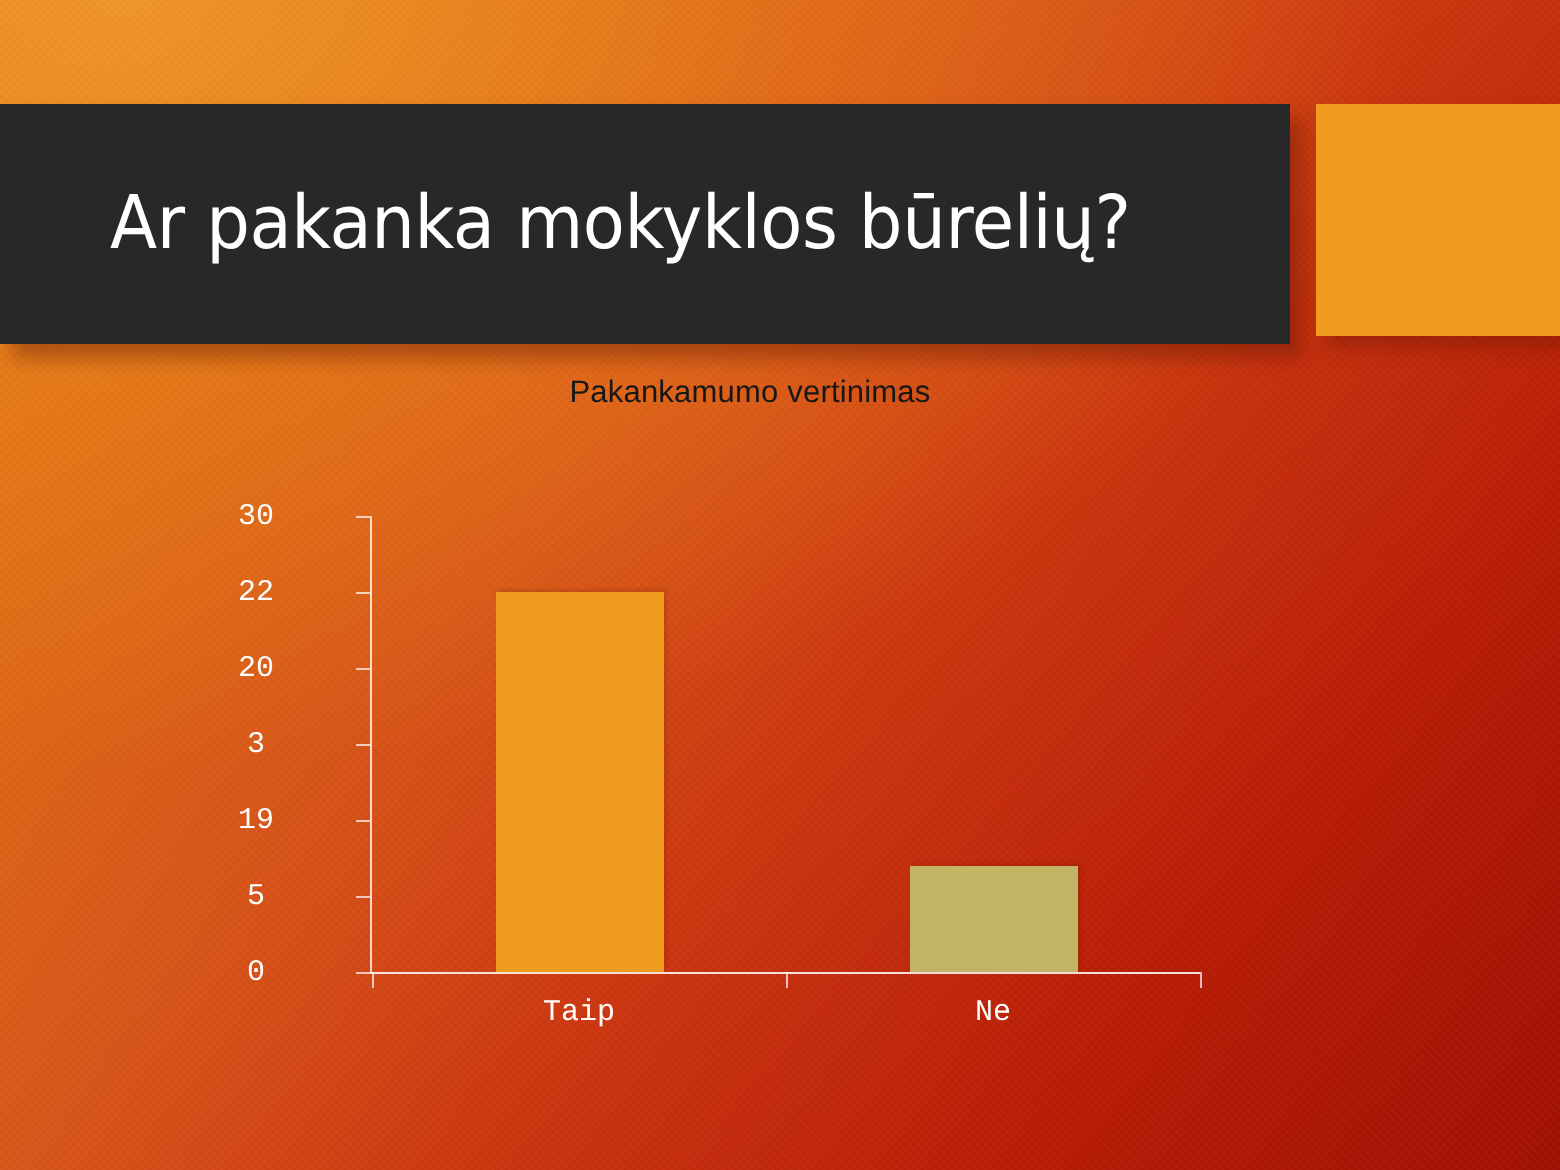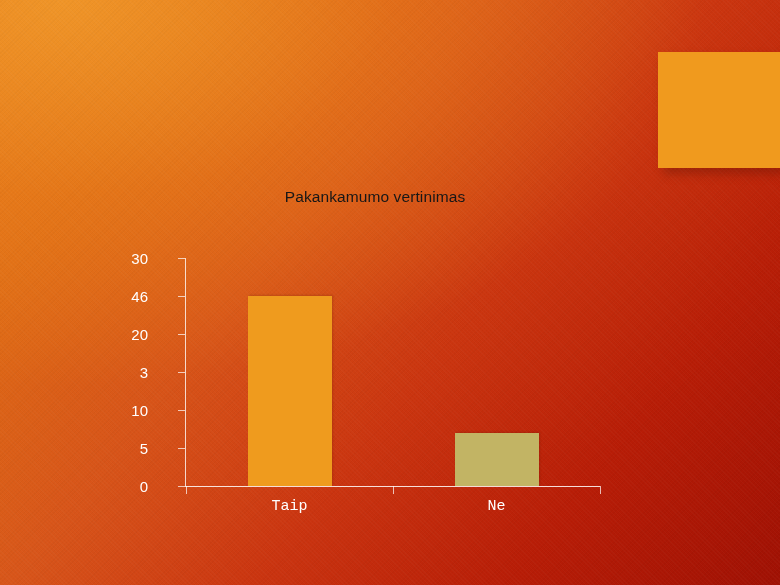--- a/index.html
+++ b/index.html
@@ -120,23 +120,23 @@
     position: absolute;
     left: 28px;
     width: 7px;
     height: 1px;
     background: rgba(255,255,255,0.70);
   }
   .ylabel {
     position: absolute;
     right: 462px;
     width: 40px;
-    text-align: right;
+    text-align: center;
     color: #ffffff;
-    font-family: Liberation Sans, sans-serif;
+    font-family: Liberation Mono, monospace;
     font-size: 15px;
     line-height: 1px;
   }
   .xtick {
     position: absolute;
     top: 274px;
     width: 1px;
     height: 8px;
     background: rgba(255,255,255,0.70);
   }
@@ -160,20 +160,23 @@
     font-family: Liberation Mono, monospace;
     font-size: 15px;
   }
 </style>
 </head>
 <body>
 
 <div id="slide">
   <div id="texture"></div>
 
+  <div id="title-band">
+    <div id="title-text">Ar pakanka mokyklos būrelių?</div>
+  </div>
 
   <div id="accent-block"></div>
 
   <div id="chart">
     <div id="chart-title">Pakankamumo vertinimas</div>
 
     <div id="plot">
       <div class="axis-line-v"></div>
       <div class="axis-line-h"></div>
 
@@ -182,24 +185,24 @@
           <div class="ytick" style="top: 236px;"></div>
           <div class="ytick" style="top: 198px;"></div>
           <div class="ytick" style="top: 160px;"></div>
           <div class="ytick" style="top: 122px;"></div>
           <div class="ytick" style="top: 84px;"></div>
           <div class="ytick" style="top: 46px;"></div>
         </div>
       <div id="ylabels-layer">
           <div class="ylabel" style="top: 274px;">0</div>
           <div class="ylabel" style="top: 236px;">5</div>
-          <div class="ylabel" style="top: 198px;">10</div>
+          <div class="ylabel" style="top: 198px;">19</div>
           <div class="ylabel" style="top: 160px;">3</div>
           <div class="ylabel" style="top: 122px;">20</div>
-          <div class="ylabel" style="top: 84px;">46</div>
+          <div class="ylabel" style="top: 84px;">22</div>
           <div class="ylabel" style="top: 46px;">30</div>
         </div>
       <div id="xticks-layer">
           <div class="xtick" style="left: 36px;"></div>
           <div class="xtick" style="left: 243px;"></div>
           <div class="xtick" style="left: 450px;"></div>
         </div>
 
       <div id="bars">
           <div class="bar-inner" style="left: 61.5px; width: 84px; height: 190px; background: rgb(239, 155, 30);"></div>

